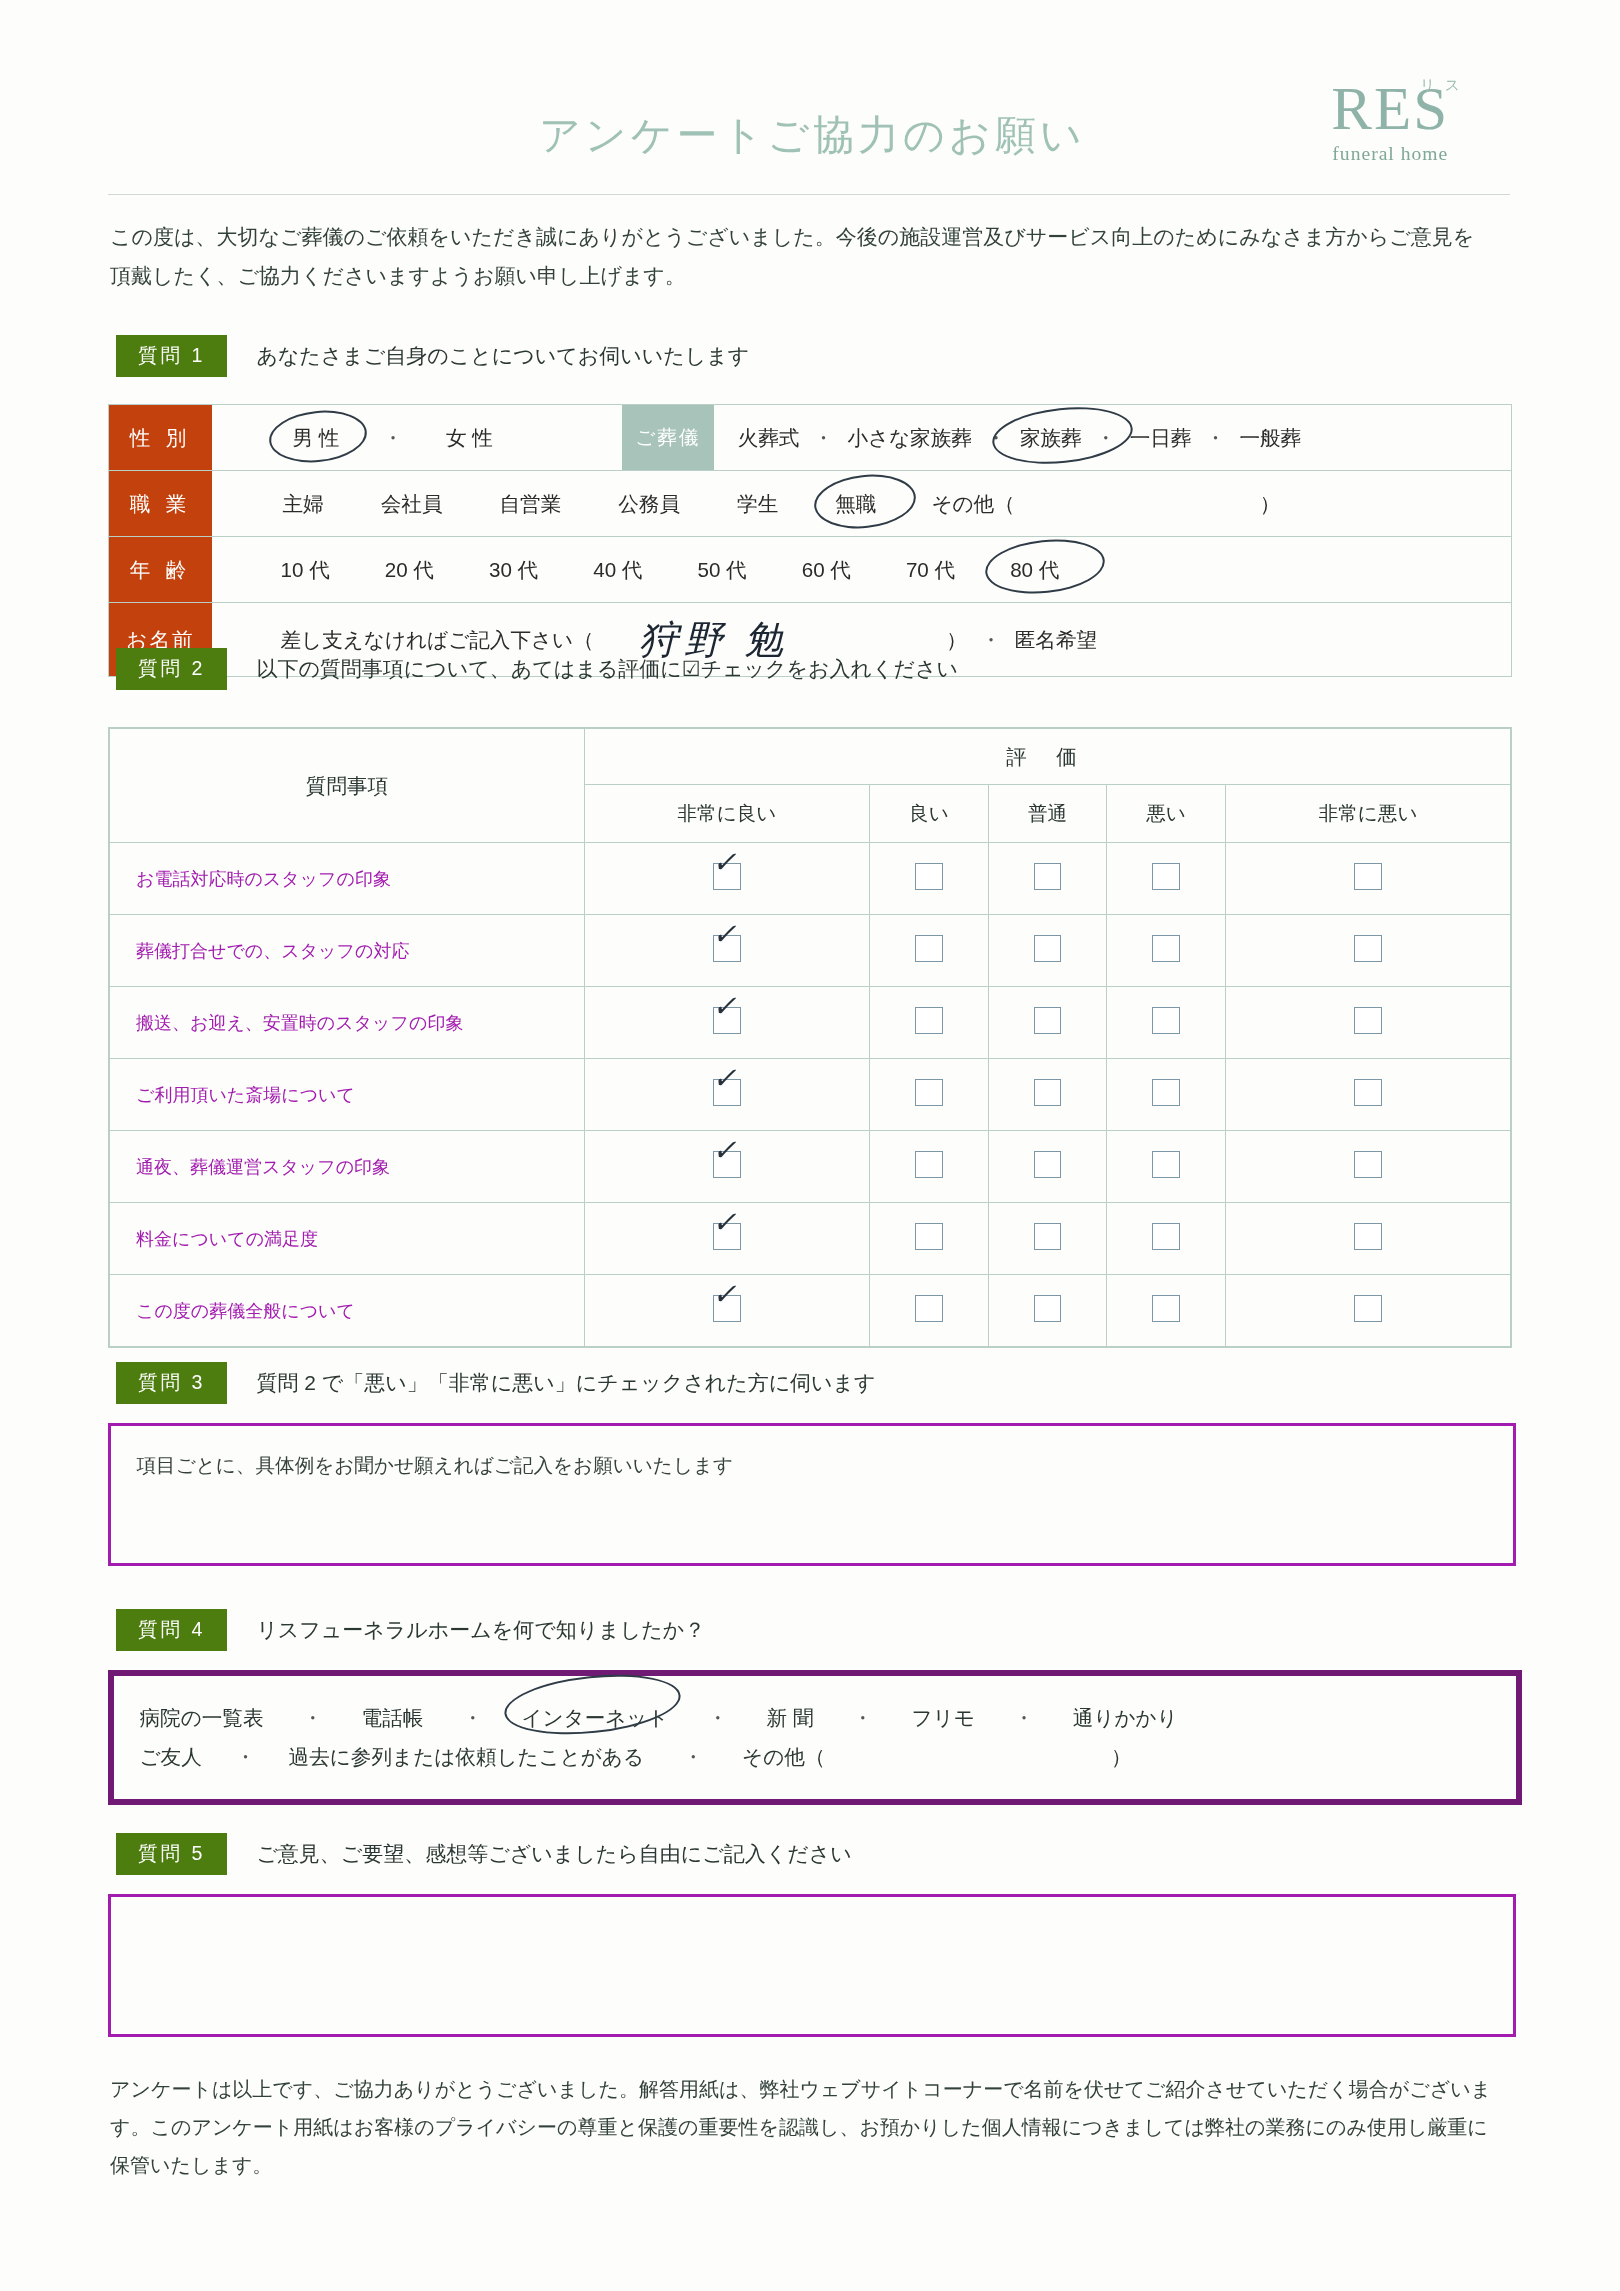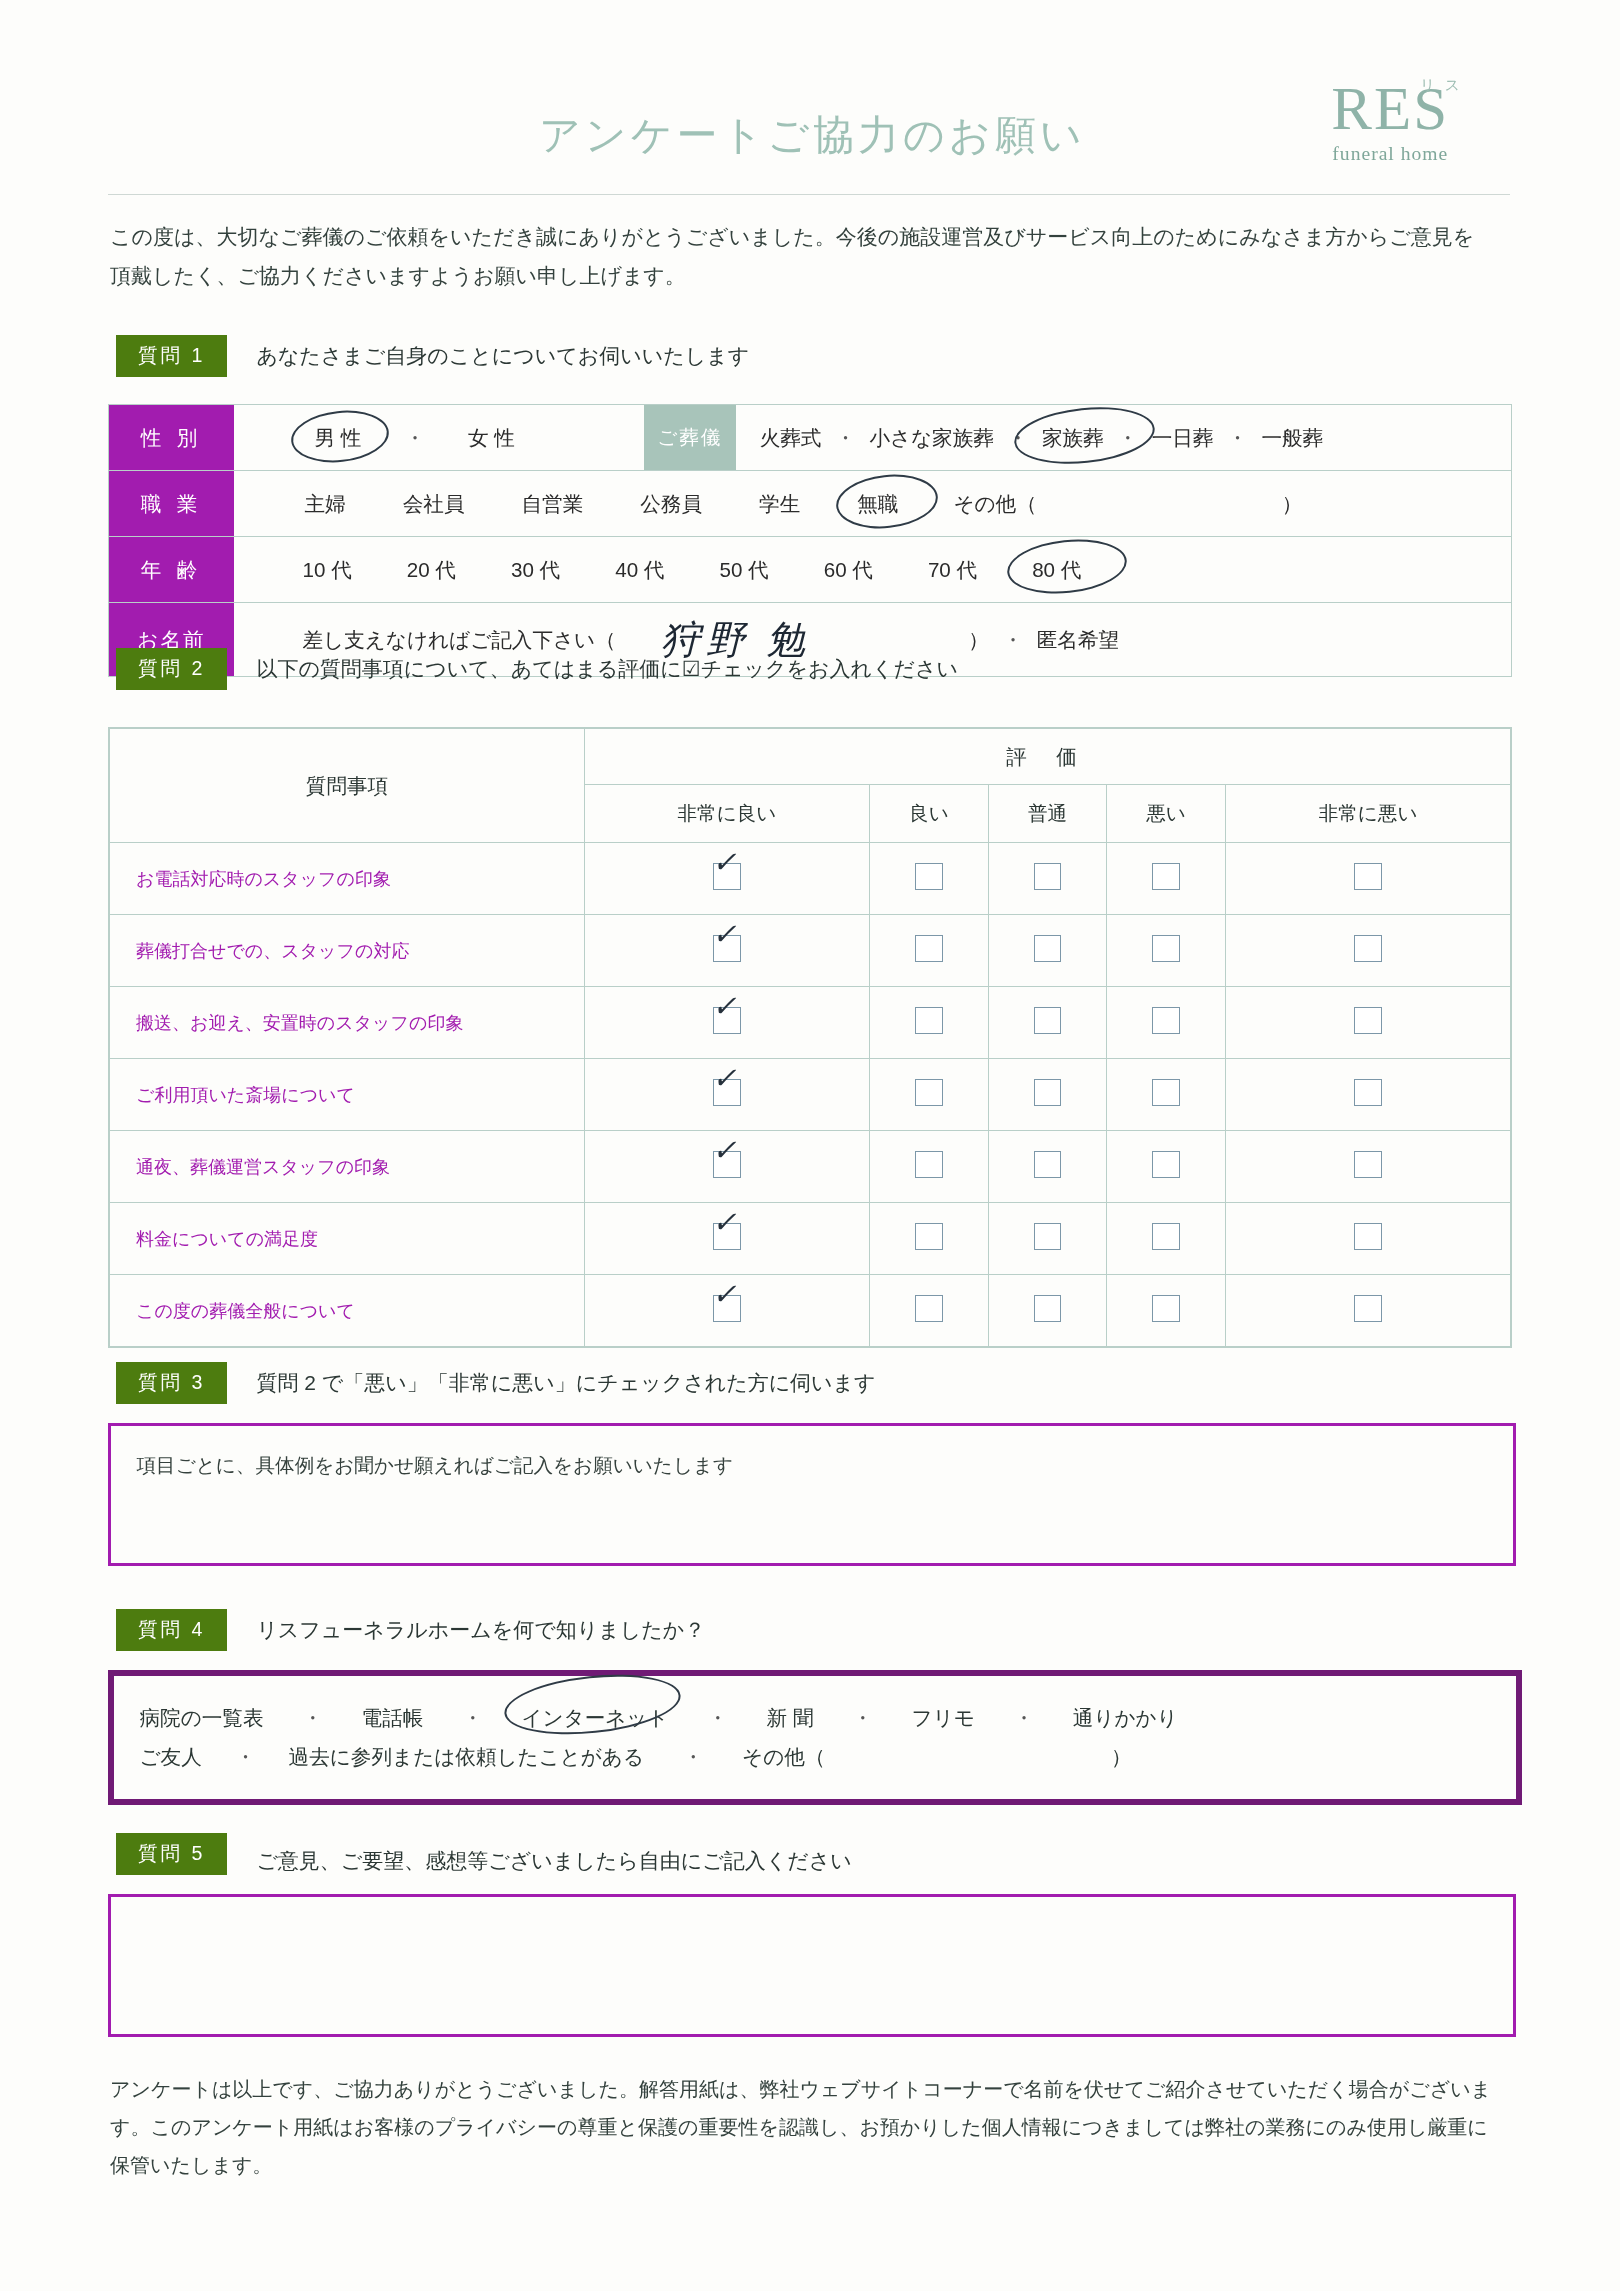--- a/index.html
+++ b/index.html
@@ -52,21 +52,21 @@
     font-size:19.6px; letter-spacing:2.9px;
     padding:6.9px 15.7px 7.8px 15.7px; min-width:80px; text-align:center;
   }
   .qtext { font-size:21px; margin-left:29px; color:#2b3734; white-space:nowrap; }
   .qtext .chkglyph { display:inline-block; position:relative; }
 
   
   .q1 { position:absolute; left:108px; top:404px; width:1402px; border:1px solid #b9cfc8; border-bottom:none; }
   .q1row { display:flex; border-bottom:1px solid #b9cfc8; min-height:65px; }
   .q1lab {
-    width:125px; background:#a21caf; color:#fff;
+    width:103px; background:#c2410c; color:#fff;
     display:flex; align-items:center; justify-content:center;
     font-size:20.6px; letter-spacing:4.9px; flex:none;
   }
   .q1val { flex:1; display:flex; align-items:center; font-size:20.6px; position:relative; padding-left:23.5px;text-align:right; }
   .opt { position:relative; display:inline-block; }
   .sep { color:#555; padding:0 13.7px; }
   .subtag {
     background:#a8c4ba; color:#fff; font-size:19.6px; letter-spacing:2px;
     padding:10.8px 13.7px; margin:0 0 0 0; align-self:stretch; display:flex; align-items:center;
   }
@@ -340,21 +340,21 @@
       <span class="opt">ご友人</span>
       <span class="sep" style="padding:0 27.4px;">・</span>
       <span class="opt">過去に参列または依頼したことがある</span>
       <span class="sep" style="padding:0 33px;">・</span>
       <span class="opt">その他（</span>
       <span style="display:inline-block; width:274px;"></span>
       <span>）</span>
     </div>
   </div>
 
-  <div class="qhead" style="left:116px; top:1833px;align-items:flex-end;">
+  <div class="qhead" style="left:116px; top:1833px;">
     <span class="qtag">質問 5</span>
     <span class="qtext">ご意見、ご要望、感想等ございましたら自由にご記入ください</span>
   </div>
   <div class="freebox" style="top:1894px; height:137px;">
     <div class="ph"></div>
   </div>
 
   <div class="footer" style="top:2070px;">アンケートは以上です、ご協力ありがとうございました。解答用紙は、弊社ウェブサイトコーナーで名前を伏せてご紹介させていただく場合がございます。このアンケート用紙はお客様のプライバシーの尊重と保護の重要性を認識し、お預かりした個人情報につきましては弊社の業務にのみ使用し厳重に保管いたします。</div>
 
 </div>

